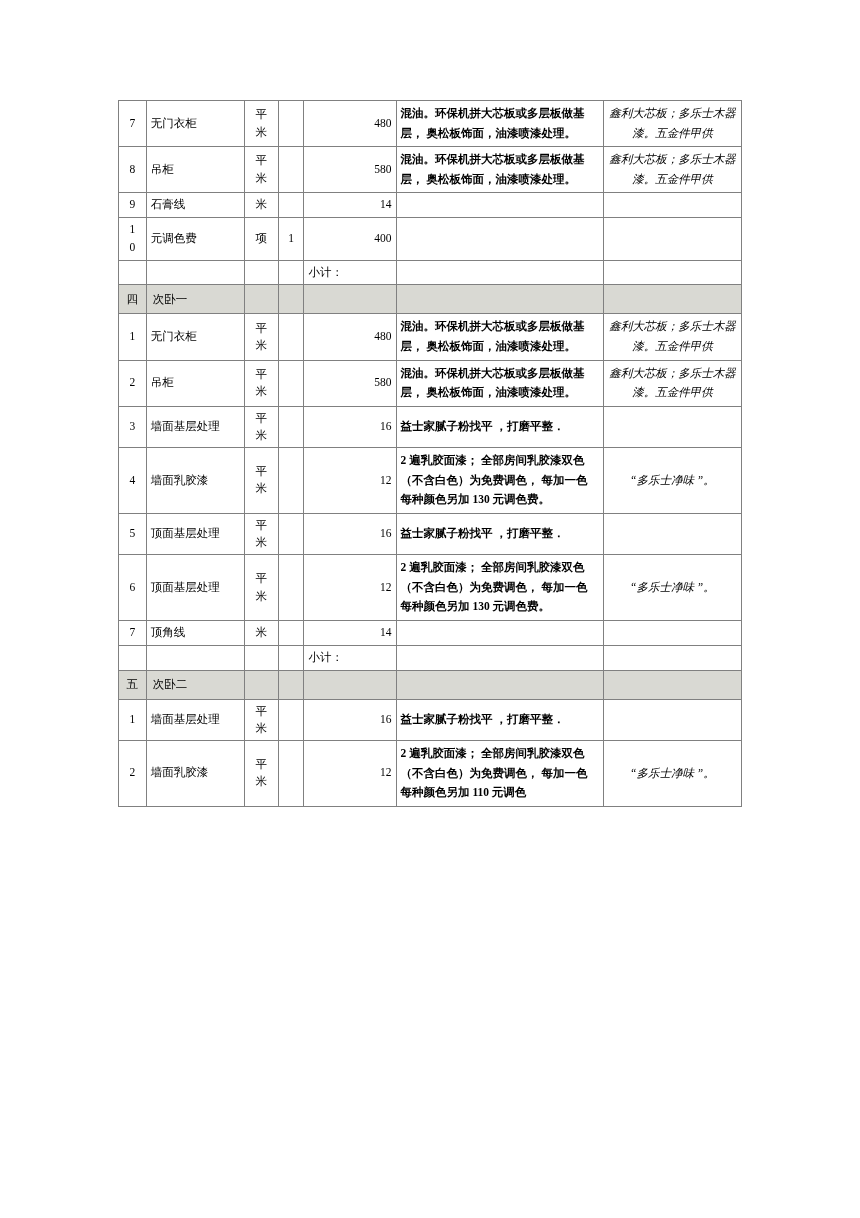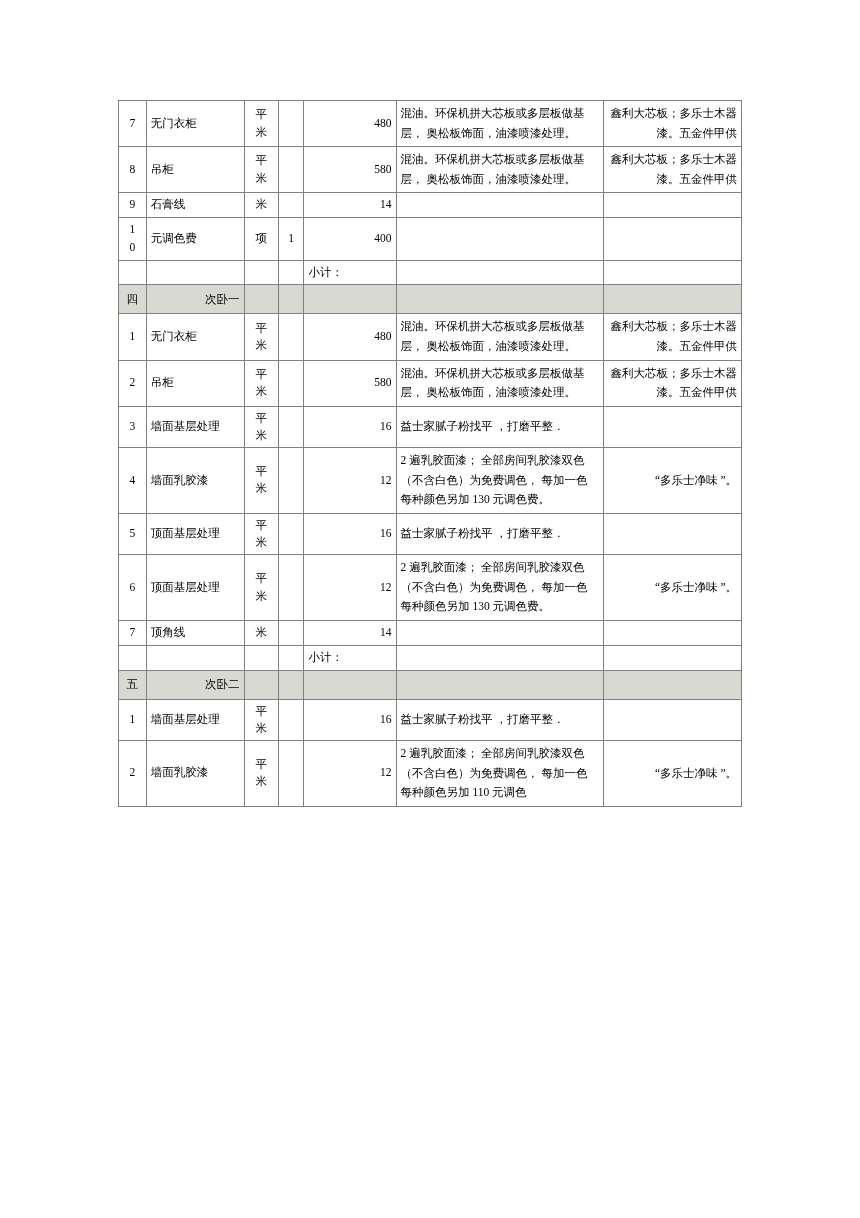--- a/index.html
+++ b/index.html
@@ -60,37 +60,39 @@
   }
   td.price {
     text-align: right;
     padding-left: 8px;
   }
   td.spec {
     text-align: left;
     padding-left: 6px;
     padding-right: 4px;
     line-height: 1.7;
+    font-weight: bold;
   }
   td.note {
-    text-align: right;
+    text-align: center;
     padding-left: 6px;
     padding-right: 4px;
     line-height: 1.7;
+    font-style: italic;
   }
   tr.section td {
     background: #d9d9d3;
     height: 22px;
   }
   tr.section td.idx {
     text-align: center;
   }
   tr.section td.name {
-    text-align: right;
-    padding-left: 20px;
+    text-align: left;
+    padding-left: 6px;
   }
   td.subtotal {
     text-align: left;
     padding-left: 8px;
   }
 </style>
 </head>
 <body>
 
 <div class="page">

